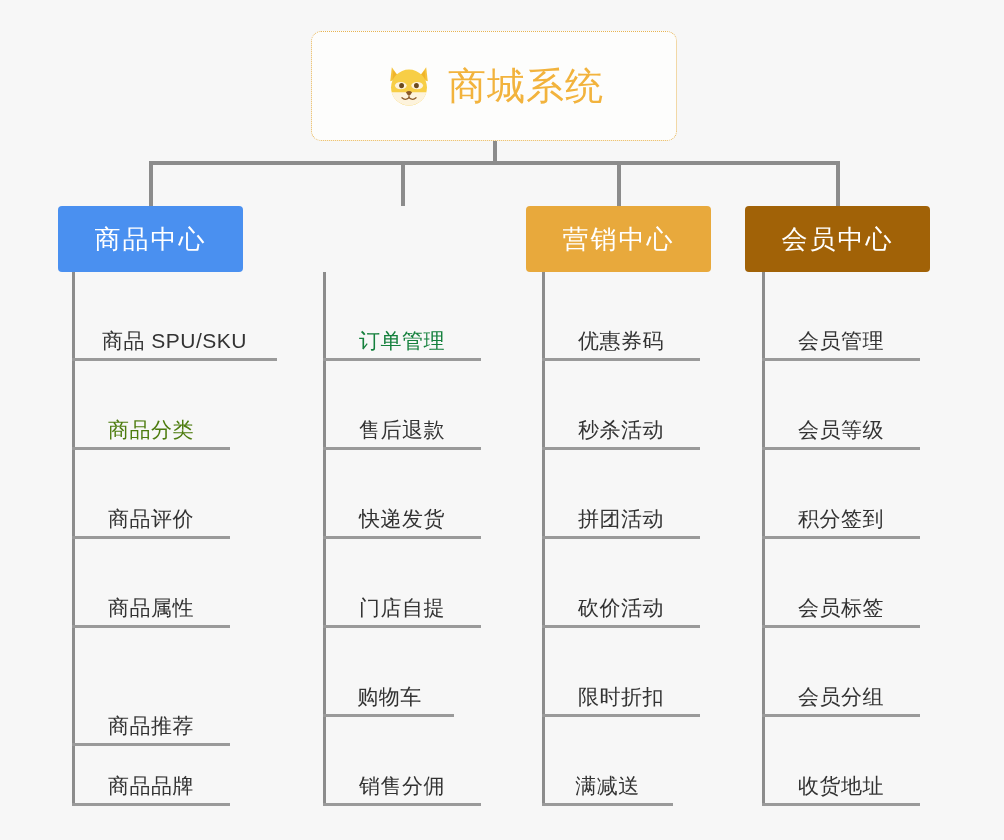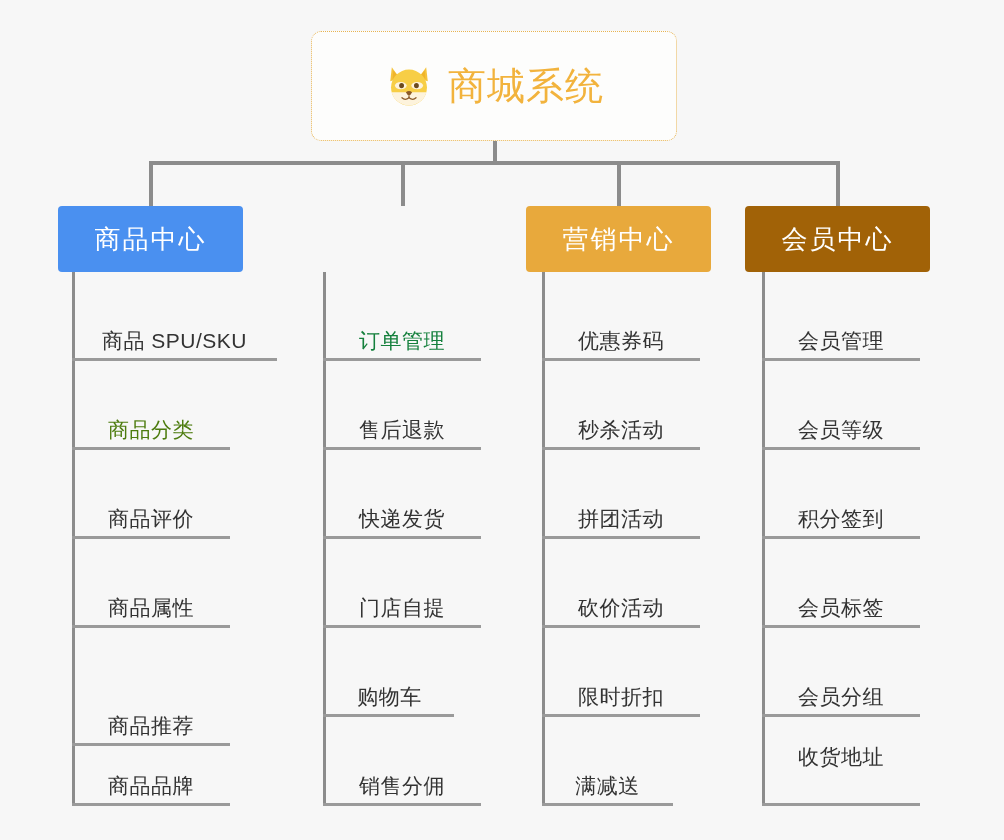--- a/index.html
+++ b/index.html
@@ -226,18 +226,18 @@
     </div>
     <div class="leaf-item" style="top: 178px; width: 158px; border-bottom-color: rgb(154, 154, 154);">
       <span class="leaf-label" style="color: rgb(51, 51, 51);">积分签到</span>
     </div>
     <div class="leaf-item" style="top: 267px; width: 158px; border-bottom-color: rgb(154, 154, 154);">
       <span class="leaf-label" style="color: rgb(51, 51, 51);">会员标签</span>
     </div>
     <div class="leaf-item" style="top: 356px; width: 158px; border-bottom-color: rgb(154, 154, 154);">
       <span class="leaf-label" style="color: rgb(51, 51, 51);">会员分组</span>
     </div>
-    <div class="leaf-item" style="top: 445px; width: 158px; border-bottom-color: rgb(154, 154, 154); align-items: center;">
+    <div class="leaf-item" style="top: 445px; width: 158px; border-bottom-color: rgb(154, 154, 154);">
       <span class="leaf-label" style="color: rgb(51, 51, 51);">收货地址</span>
     </div>
   </div>
 
 </div>
 
 </body></html>

